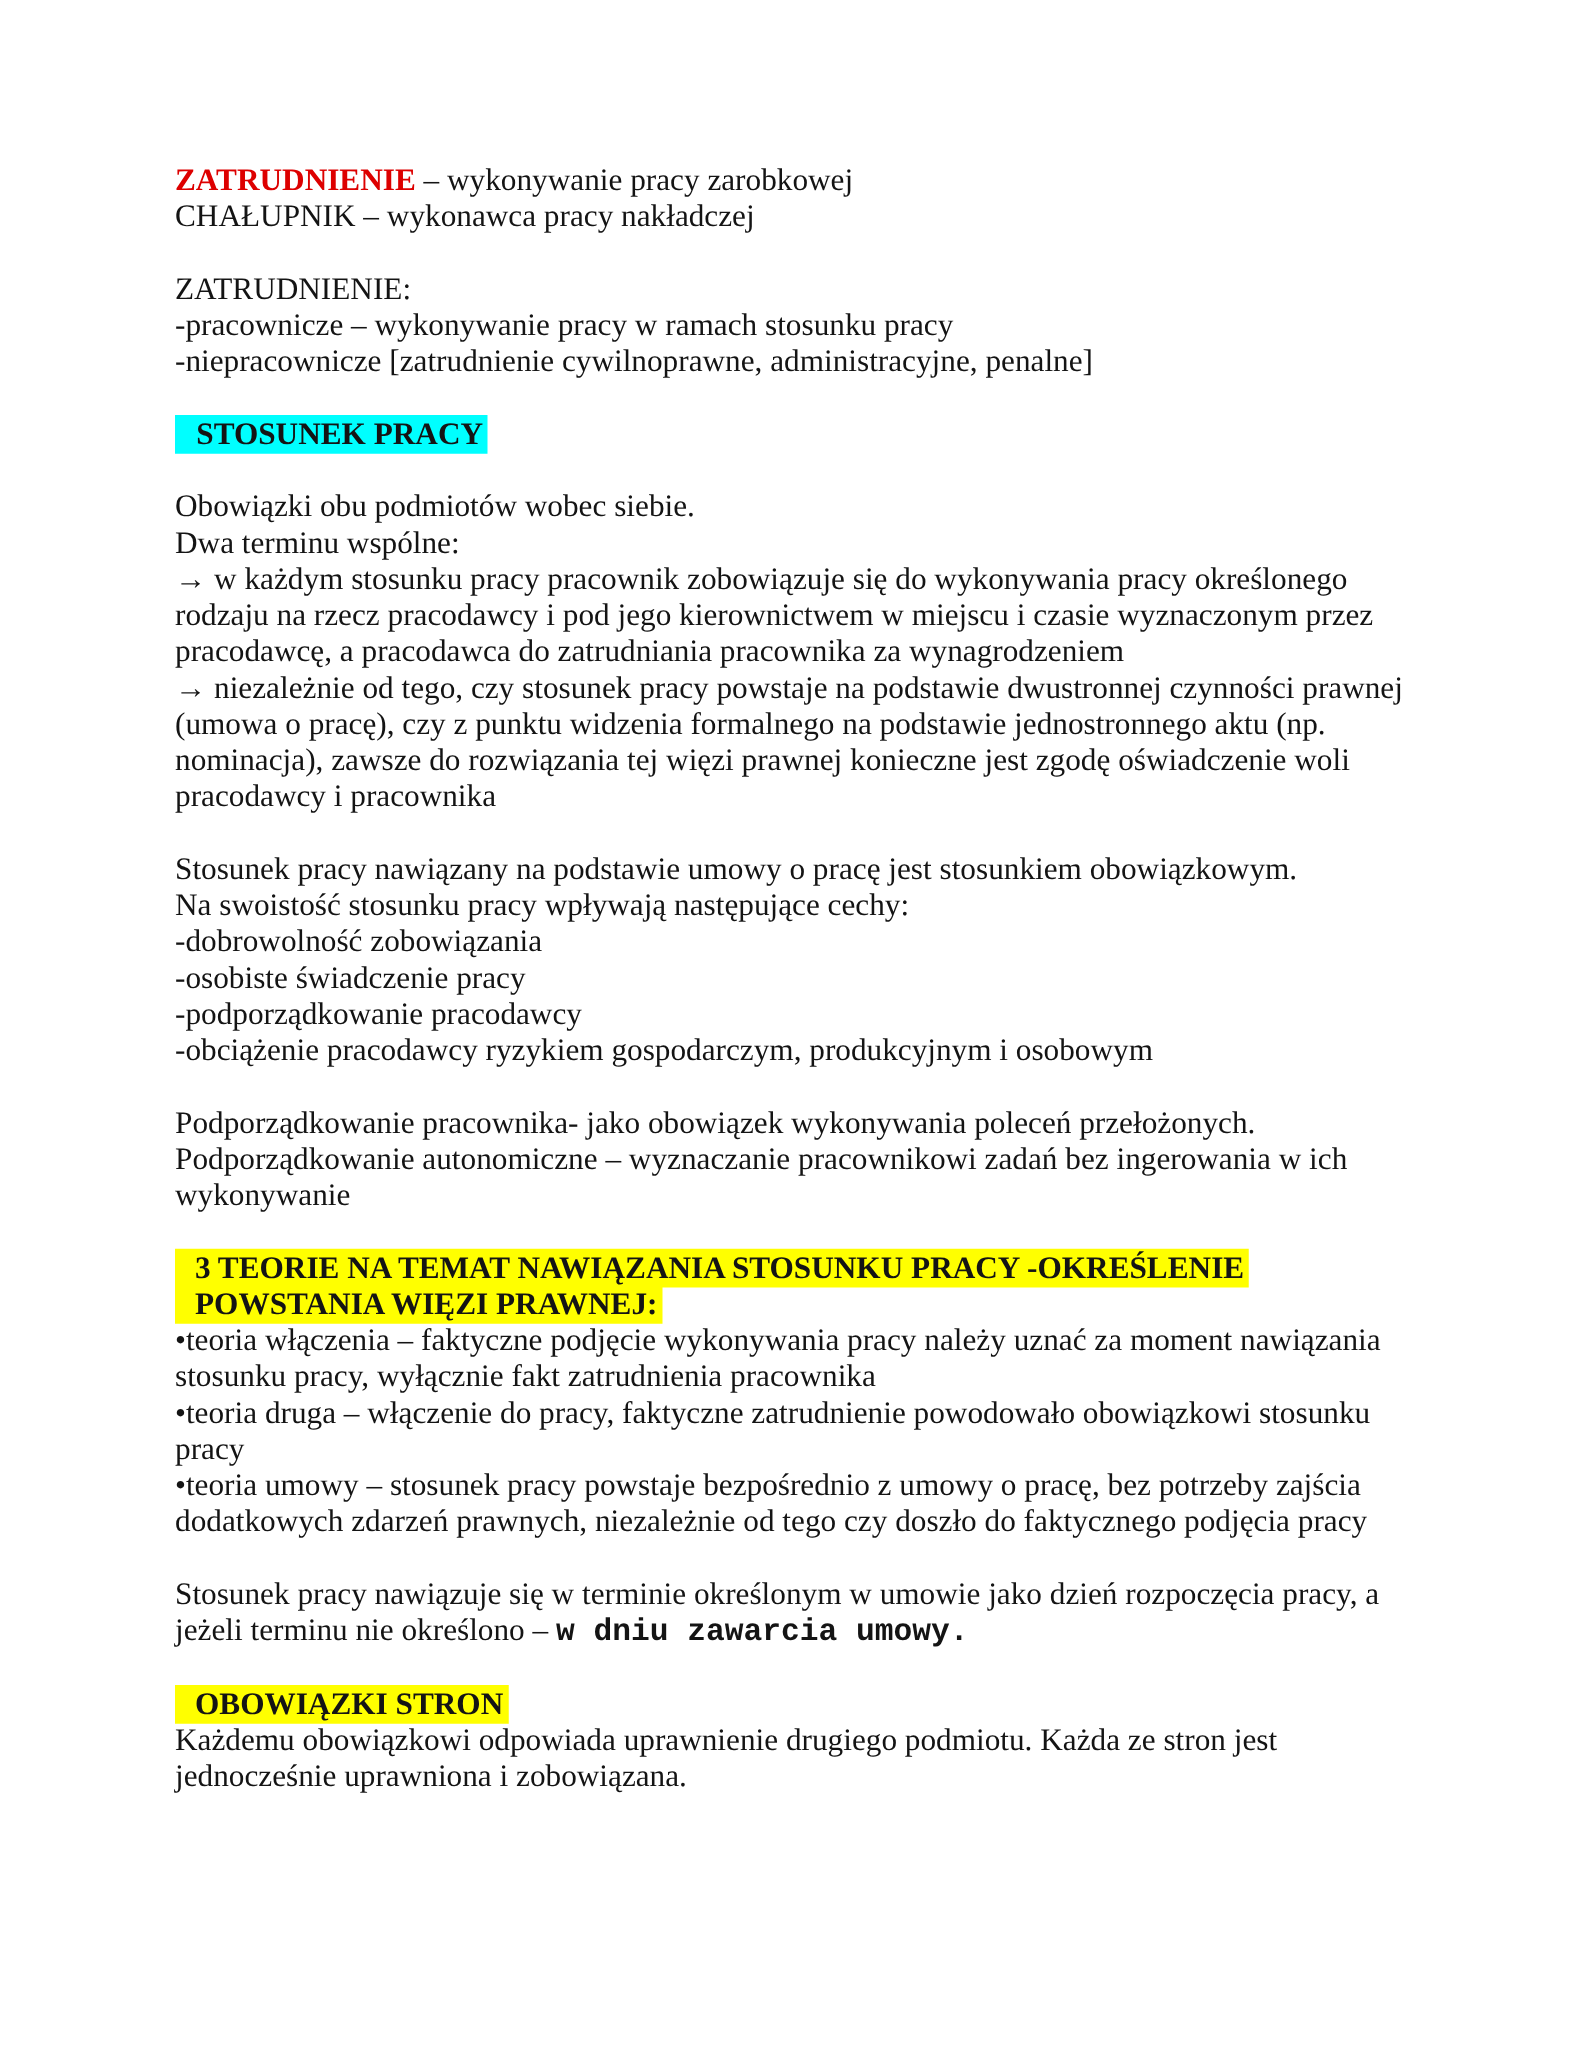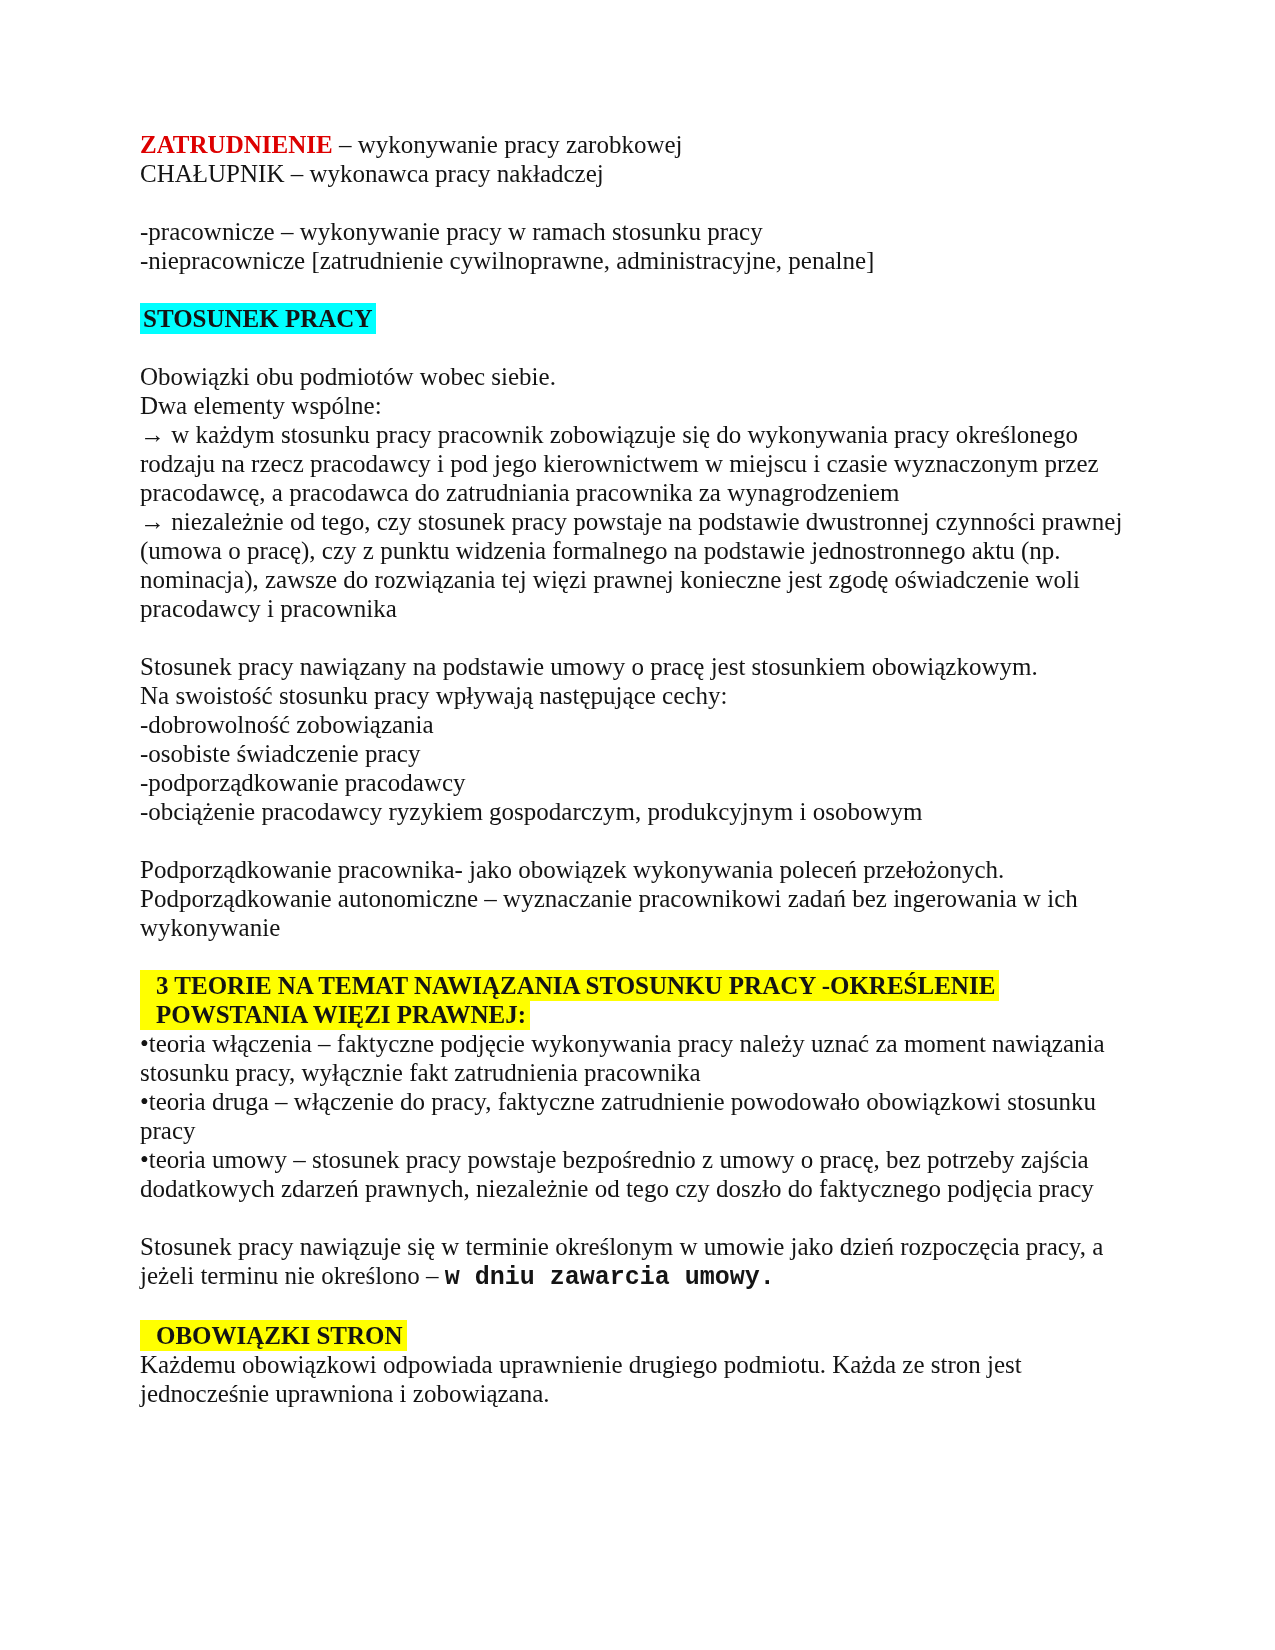--- a/index.html
+++ b/index.html
@@ -23,50 +23,51 @@
   p {
     margin: 0;
     padding: 0;
   }
   .blank { height: 29px; }
   .bold { font-weight: bold; font-family: Liberation Mono, monospace; }
   .red  { color: var(--accent-red, #dd0000); font-weight: bold; }
   .hl-cyan {
     background: var(--hl-cyan, #00ffff);
     font-weight: bold;
-    padding: 2px 4px 2px 3px;
+    padding: 2px 4px 2px 17px;
   }
   .hl-yellow {
     background: var(--hl-yellow, #ffff00);
     font-weight: bold;
     padding: 2px 4px 2px 16px;
   }
 </style>
 </head>
 <body>
 
 <div class="page">
 
   <p><span class="red">ZATRUDNIENIE</span><span> – wykonywanie pracy zarobkowej</span></p>
 
   <p>CHAŁUPNIK – wykonawca pracy nakładczej</p>
 
   <div class="blank"></div>
 
+  <p>ZATRUDNIENIE:</p>
   <p>-pracownicze – wykonywanie pracy w ramach stosunku pracy</p>
   <p>-niepracownicze [zatrudnienie cywilnoprawne, administracyjne, penalne]</p>
 
   <div class="blank"></div>
 
   <p><span class="hl-cyan">STOSUNEK PRACY</span></p>
 
   <div class="blank"></div>
 
   <p>Obowiązki obu podmiotów wobec siebie.</p>
-  <p>Dwa elementy wspólne:</p>
+  <p>Dwa terminu wspólne:</p>
   <p>→ w każdym stosunku pracy pracownik zobowiązuje się do wykonywania pracy określonego rodzaju na rzecz pracodawcy i pod jego kierownictwem w miejscu i czasie wyznaczonym przez pracodawcę, a pracodawca do zatrudniania pracownika za wynagrodzeniem</p>
   <p>→ niezależnie od tego, czy stosunek pracy powstaje na podstawie dwustronnej czynności prawnej (umowa o pracę), czy z punktu widzenia formalnego na podstawie jednostronnego aktu (np. nominacja), zawsze do rozwiązania tej więzi prawnej konieczne jest zgodę oświadczenie woli pracodawcy i pracownika</p>
 
   <div class="blank"></div>
 
   <p>Stosunek pracy nawiązany na podstawie umowy o pracę jest stosunkiem obowiązkowym.</p>
   <p>Na swoistość stosunku pracy wpływają następujące cechy:</p>
   <p>-dobrowolność zobowiązania</p>
   <p>-osobiste świadczenie pracy</p>
   <p>-podporządkowanie pracodawcy</p>

